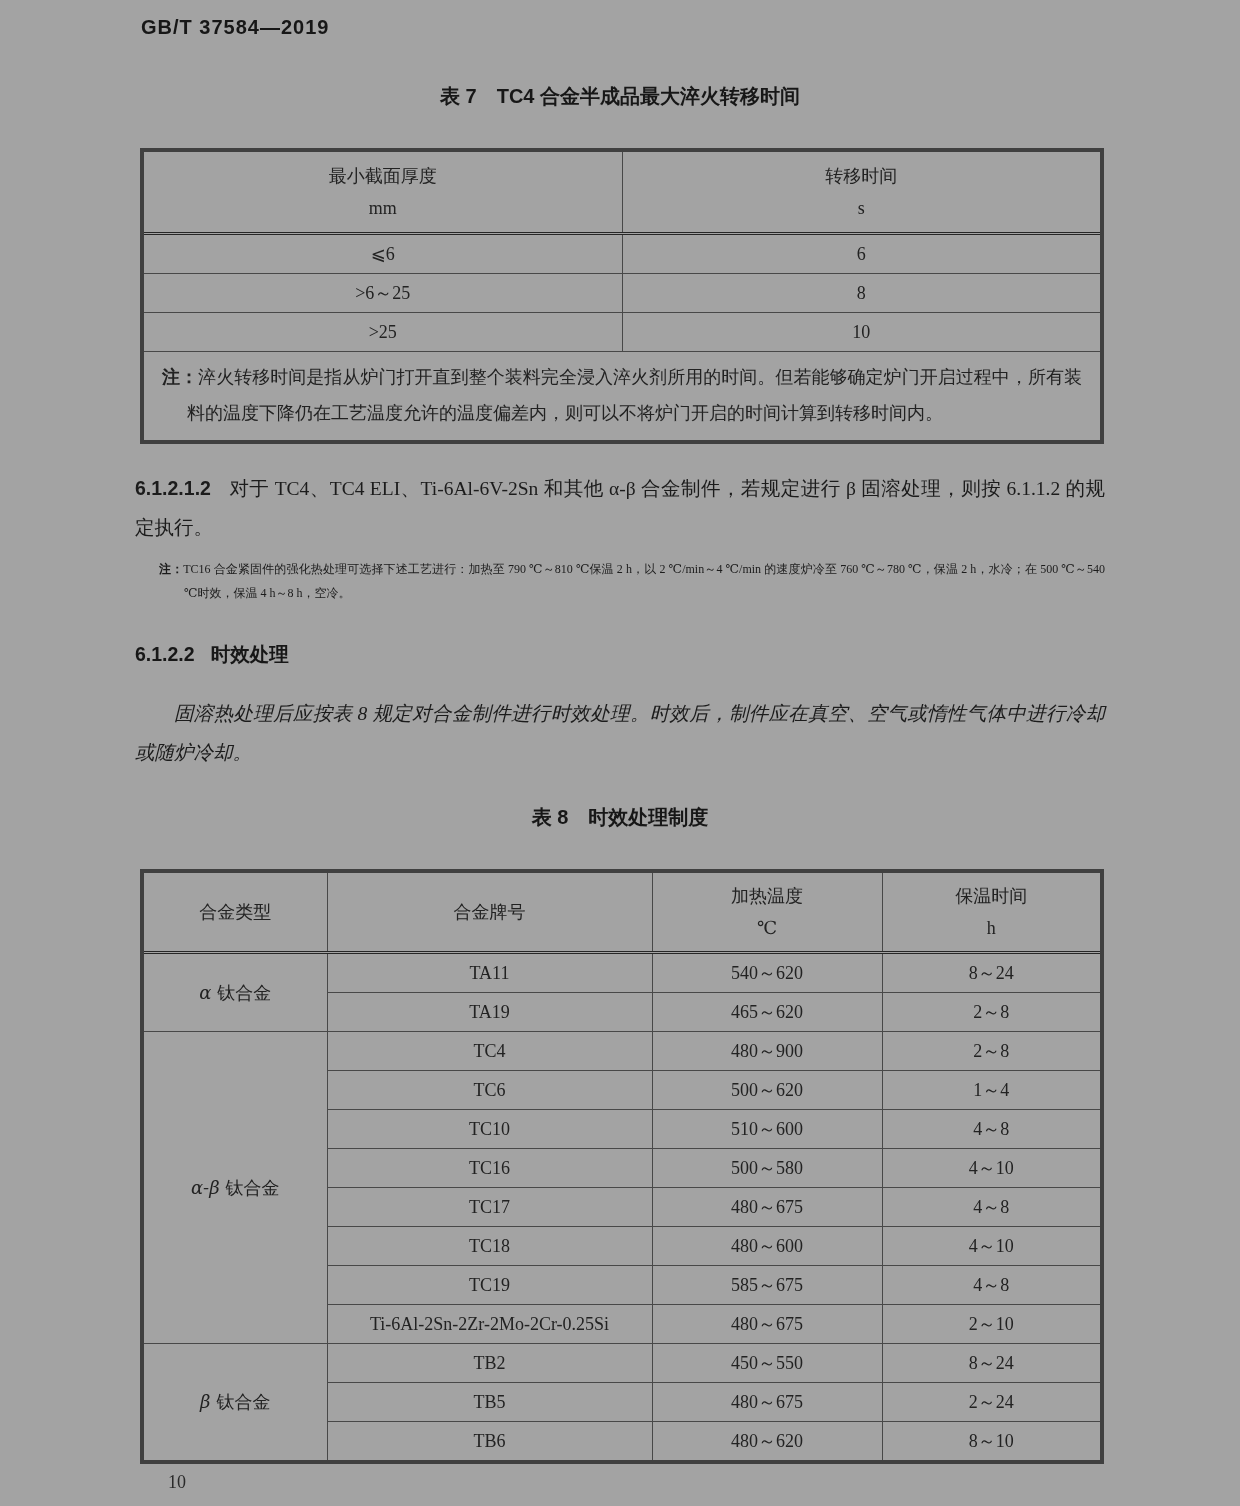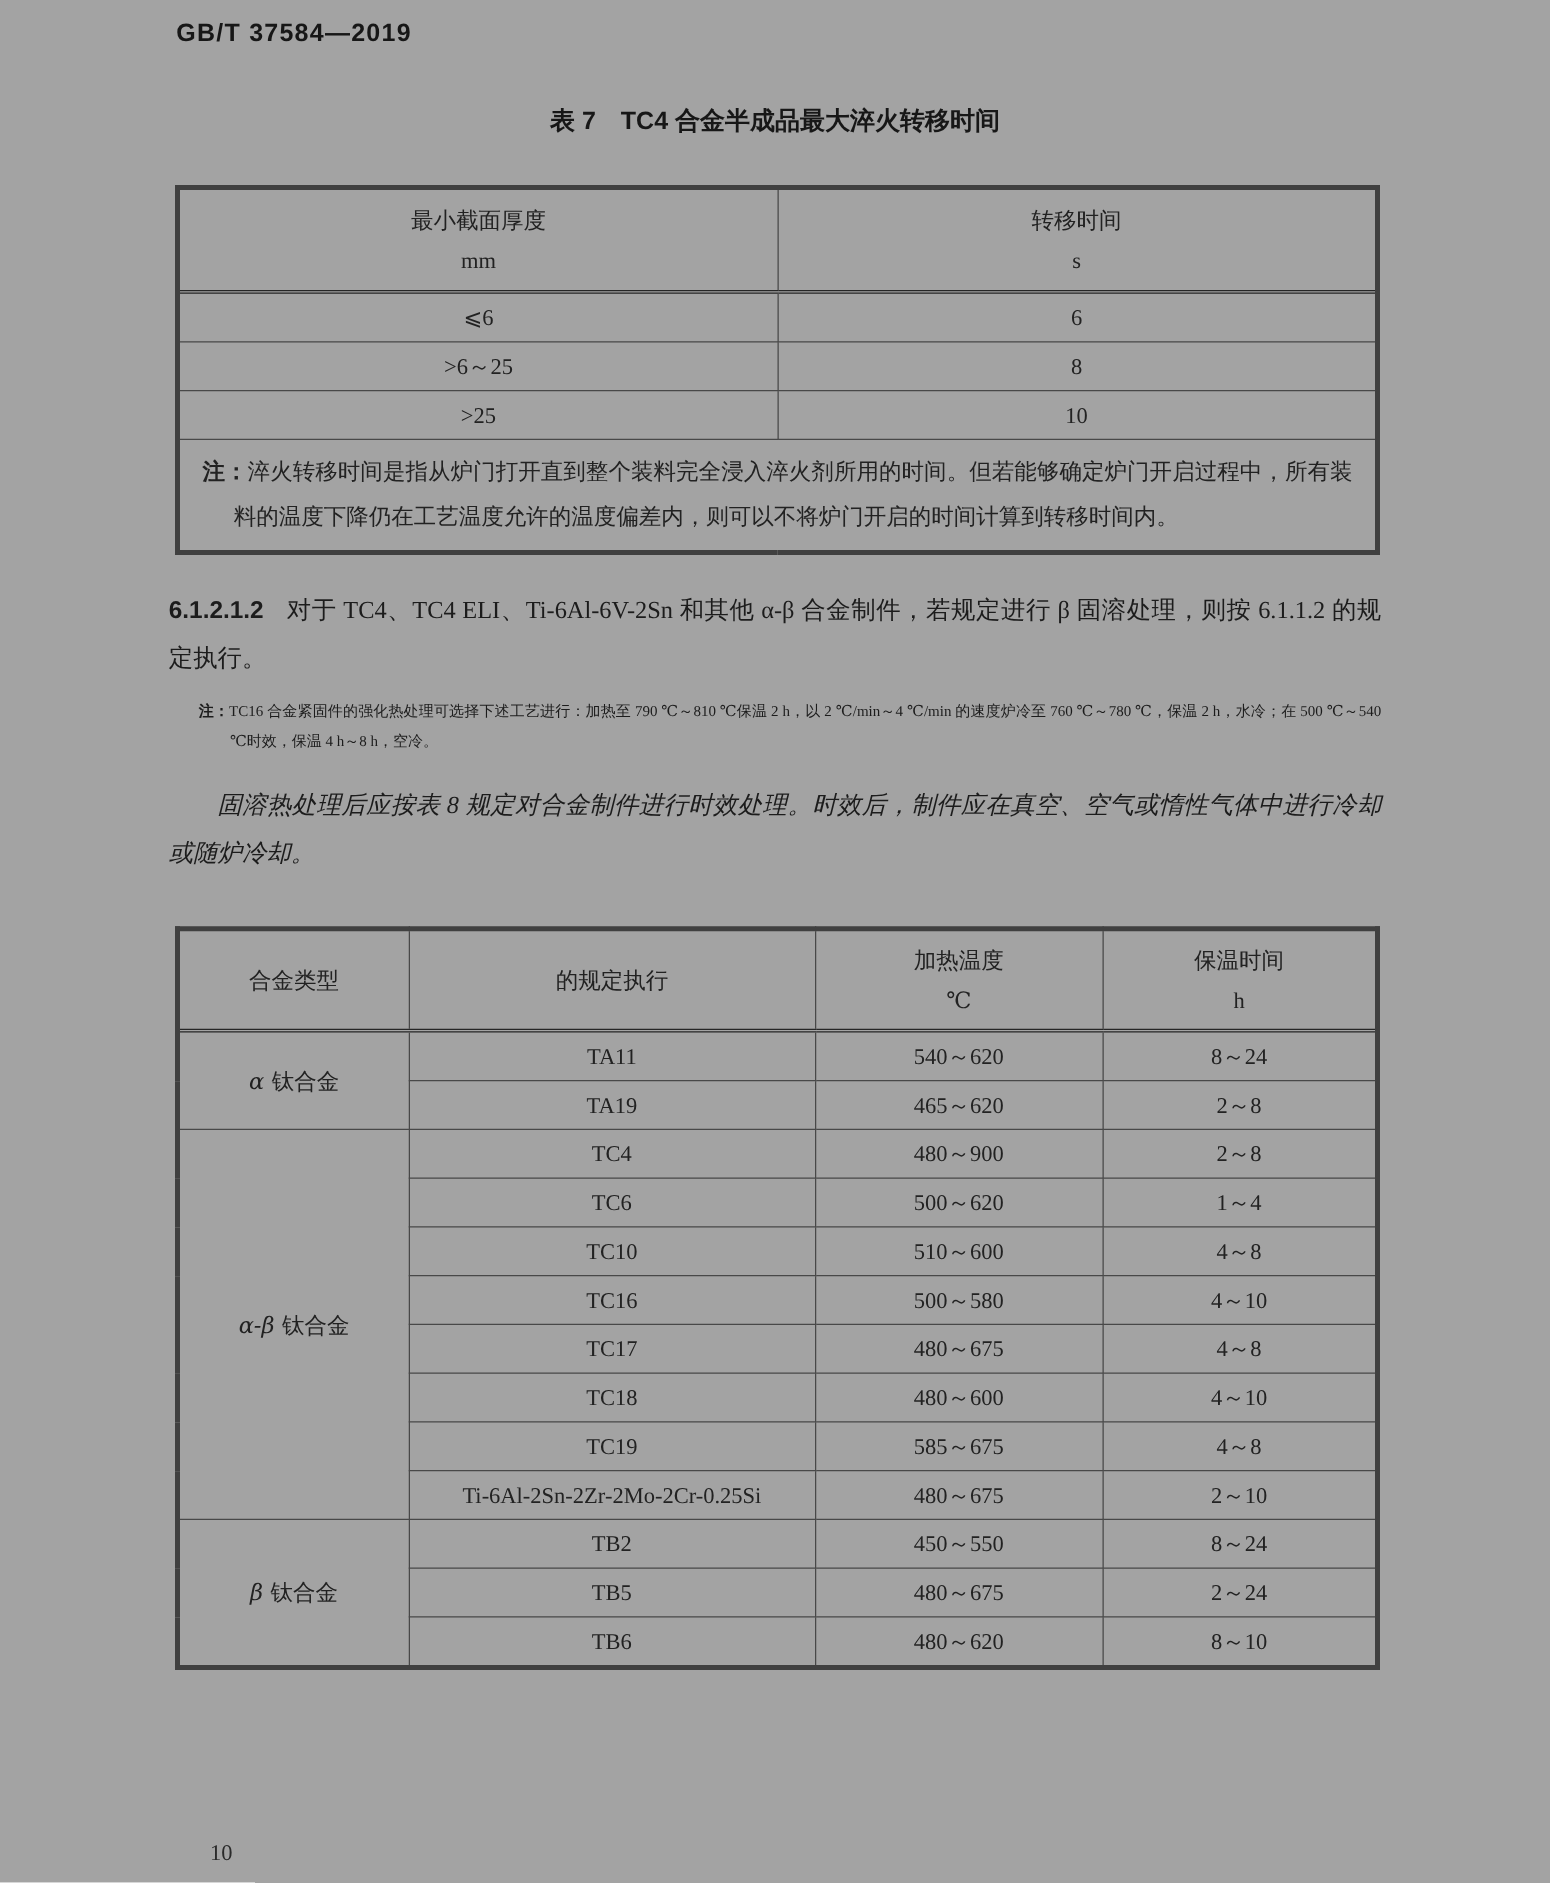--- a/index.html
+++ b/index.html
@@ -152,35 +152,39 @@
     </tbody>
   </table>
 
   <div class="body-block">
     <p class="clause">
       <span class="clause-num">6.1.2.1.2</span><span>对于 TC4、TC4 ELI、Ti-6Al-6V-2Sn 和其他 α-β 合金制件，若规定进行 β 固溶处理，则按 6.1.1.2 的规定执行。</span>
     </p>
     <p class="note-para">
       <span class="note-label">注：</span><span>TC16 合金紧固件的强化热处理可选择下述工艺进行：加热至 790 ℃～810 ℃保温 2 h，以 2 ℃/min～4 ℃/min 的速度炉冷至 760 ℃～780 ℃，保温 2 h，水冷；在 500 ℃～540 ℃时效，保温 4 h～8 h，空冷。</span>
     </p>
+    <p class="sec-heading">
+      <span>6.1.2.2</span><span class="sec-ttl">时效处理</span>
+    </p>
     <p class="indent-para">固溶热处理后应按表 8 规定对合金制件进行时效处理。时效后，制件应在真空、空气或惰性气体中进行冷却或随炉冷却。</p>
   </div>
 
+  <div class="tbl-title t8-title">表 8　时效处理制度</div>
 
   <table class="gbt t8">
     <colgroup>
         <col style="width:185px">
         <col style="width:325px">
         <col style="width:230px">
         <col style="width:220px">
       </colgroup>
     <thead>
       <tr>
         <th>合金类型</th>
-        <th>的规定执行</th>
+        <th>合金牌号</th>
         <th>
           <div class="hdr-line">加热温度</div>
           <div class="hdr-line">℃</div>
         </th>
         <th>
           <div class="hdr-line">保温时间</div>
           <div class="hdr-line">h</div>
         </th>
       </tr>
     </thead>

